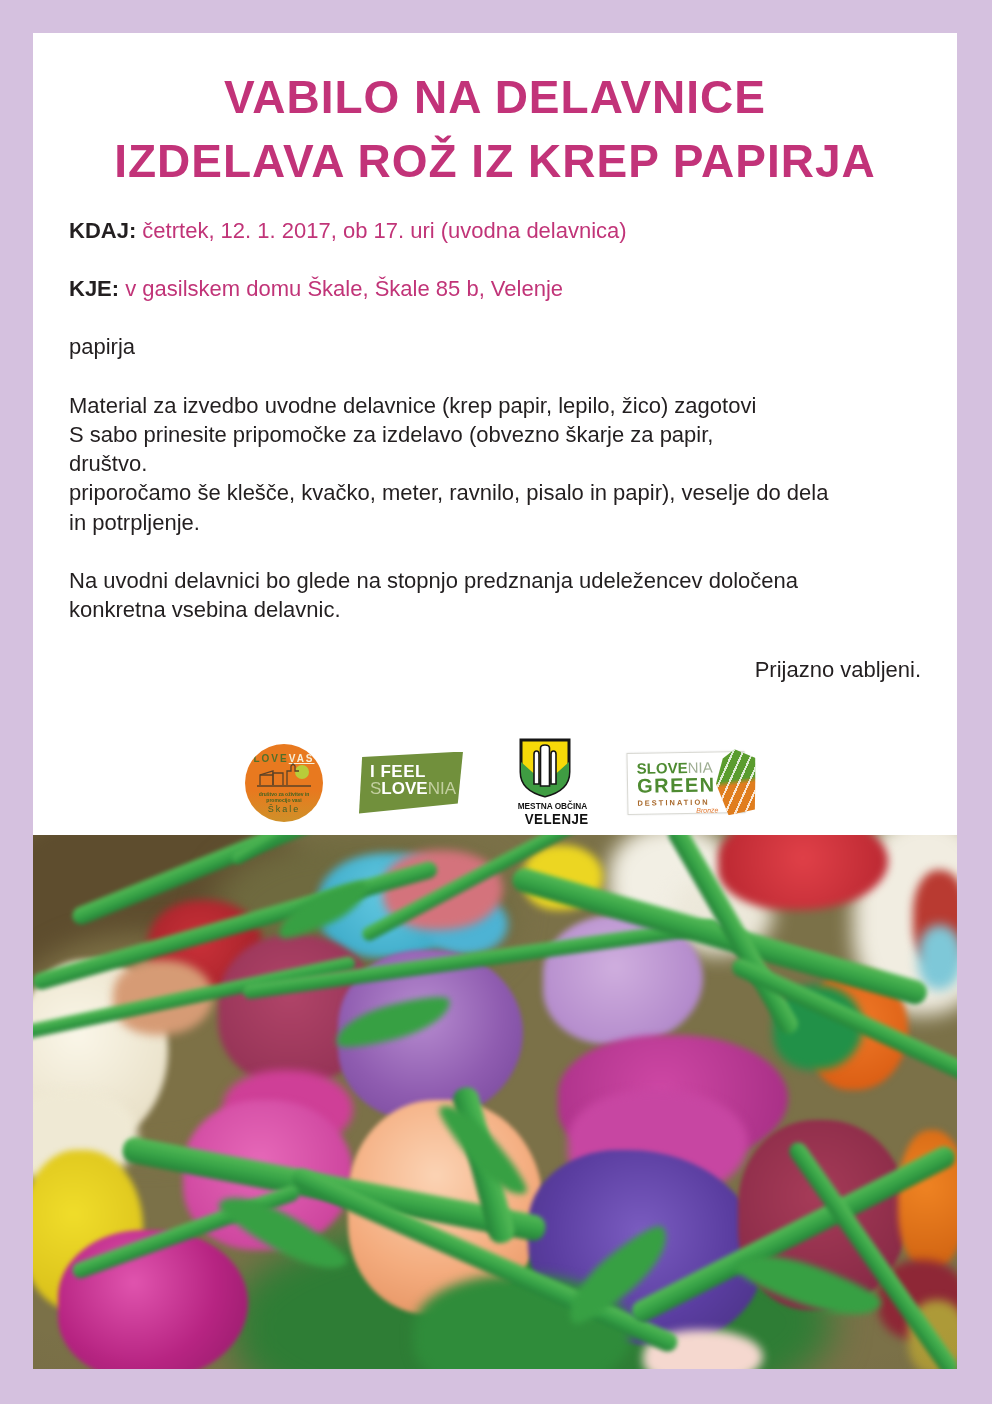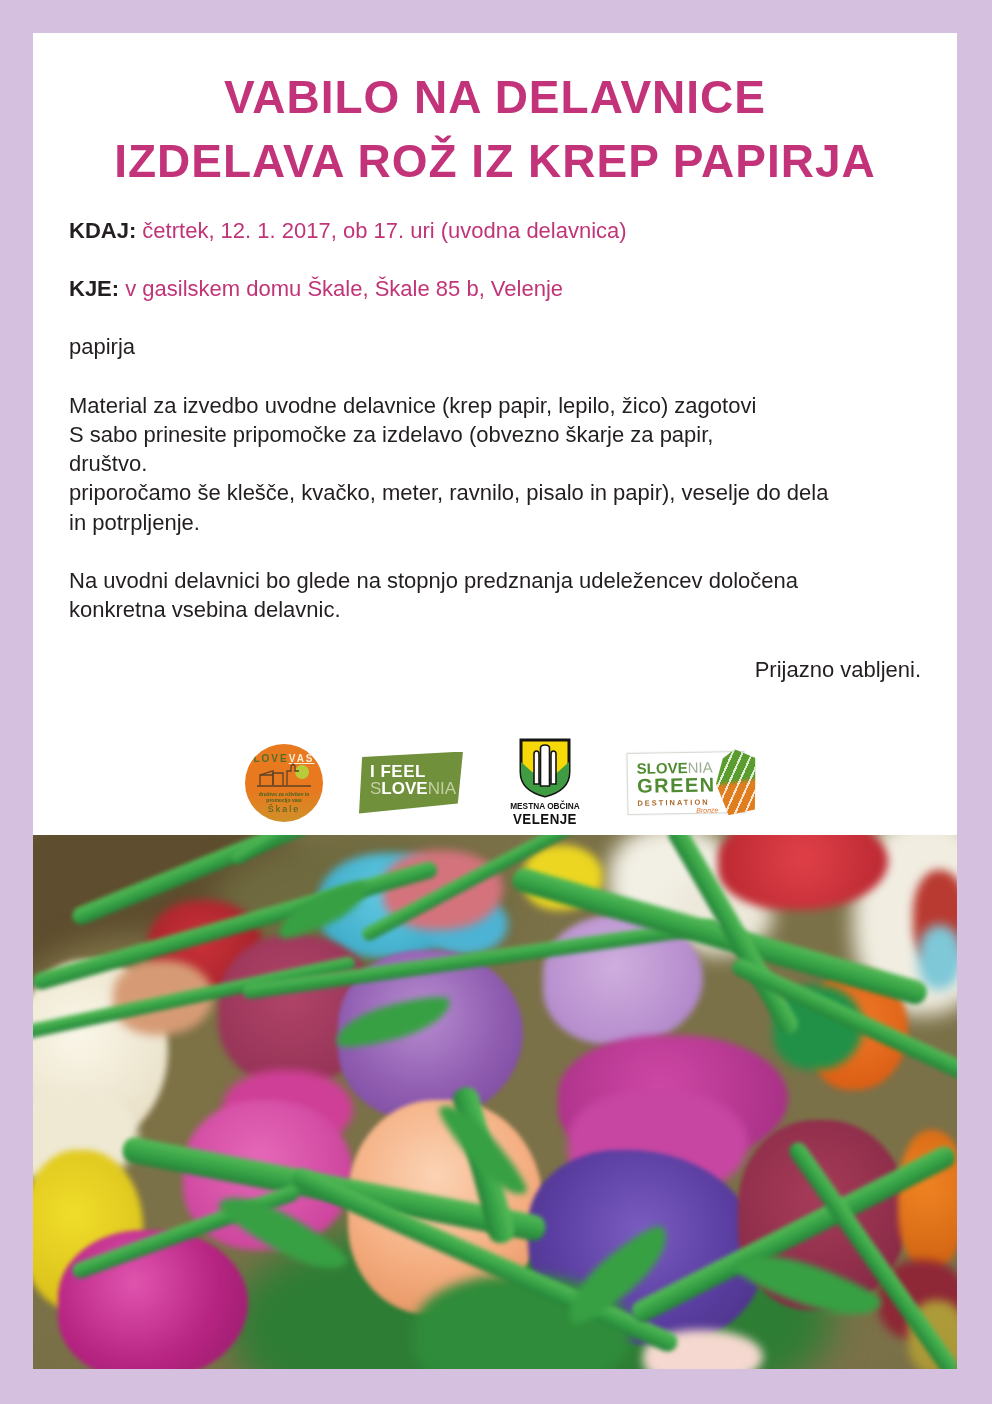--- a/index.html
+++ b/index.html
@@ -79,21 +79,21 @@
     clip-path: polygon(3% 9%, 100% 0%, 95% 84%, 0% 100%);
     color: #ffffff;
     padding: 11px 0 0 11px;
     line-height: 1.02;
   }
   .ifeel .l1 { font-size: 17px; font-weight: 700; letter-spacing: 0.5px; }
   .ifeel .l2 { font-size: 17px; font-weight: 700; }
   .ifeel .dim { color: #c3cfa0; font-weight: 400; }
 
   
-  .velenje { width: 92px; text-align: center; }
+  .velenje { width: 92px; text-align: right; }
   .velenje .coa { display: block; margin: 0 auto; }
   .velenje .v1 { font-size: 9px; font-weight: 700; letter-spacing: 0px; color: #111; margin-top: 3px; transform: scaleX(.92); }
   .velenje .v2 { font-size: 14px; font-weight: 700; color: #111; letter-spacing: 0.5px; transform: scaleX(.95); }
 
   
   .sgreen {
     position: relative;
     width: 118px; height: 62px;
     background: #ffffff;
     border: 1px solid #d8d8d2;

